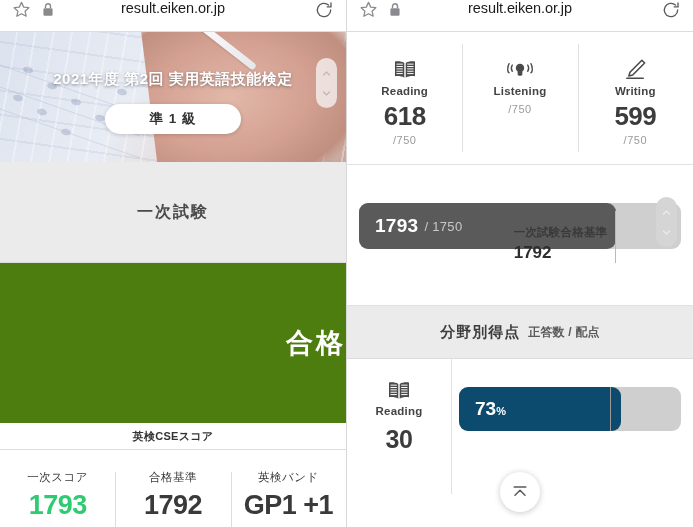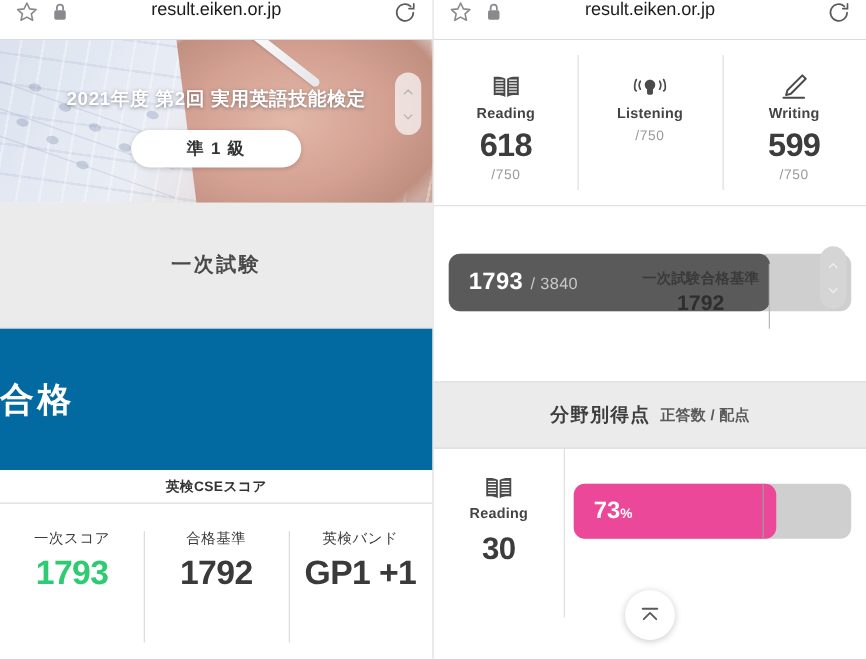--- a/index.html
+++ b/index.html
@@ -77,22 +77,22 @@
 
   
   .band{
     background:#ebebeb;height:100px;display:flex;align-items:center;justify-content:center;
     border-bottom:1px solid #dcdcdc;
   }
   .band-title{font-size:16px;font-weight:bold;color:#4a4a4a;letter-spacing:2px;}
 
   
   .pass{
-    height:113px;display:flex;align-items:center;justify-content:flex-start;
-    background:#0369a1;
+    height:160px;display:flex;align-items:center;justify-content:flex-end;
+    background:#4d7c0f;
   }
   .pass-text{font-size:27px;font-weight:bold;color:#ffffff;letter-spacing:3px;}
 
   
   .cse-label{
     height:26px;display:flex;align-items:center;justify-content:center;
     font-size:11px;font-weight:bold;color:#333;border-bottom:1px solid #dcdcdc;
     letter-spacing:.3px;
   }
 
@@ -131,21 +131,21 @@
   .bar-fill{
     position:absolute;left:0;top:0;bottom:0;border-radius:9px;background:#5a5a5a;
     display:flex;align-items:center;padding-left:16px;box-sizing:border-box;
   }
   .bar-value{font-size:19px;font-weight:bold;color:#ffffff;letter-spacing:.3px;}
   .bar-max{font-size:13px;color:#c8c8c8;margin-left:6px;letter-spacing:.3px;}
   .threshold-line{
     position:absolute;top:46px;width:1px;background:#b9b9b9;height:52px;
   }
   .threshold-label{
-    position:absolute;text-align:center;top:50px;
+    position:absolute;text-align:left;top:60px;
   }
   .threshold-label .t1{font-size:11.5px;font-weight:bold;color:#3a3a3a;letter-spacing:.2px;}
   .threshold-label .t2{font-size:17px;font-weight:bold;color:#2e2e2e;margin-top:3px;}
 
   
   .breakdown-head{
     background:#ebebeb;height:52px;display:flex;align-items:center;justify-content:center;
     gap:8px;border-top:1px solid #e0e0e0;border-bottom:1px solid #dcdcdc;margin-top:10px;
   }
   .bh-title{font-size:15px;font-weight:bold;color:#3d3d3d;letter-spacing:1px;}
@@ -156,21 +156,21 @@
   .bd-left{width:104px;text-align:center;position:relative;}
   .bd-left .skill-icon{margin-bottom:4px;}
   .bd-left .skill-name{margin-bottom:8px;}
   .bd-left .bd-num{font-size:25px;font-weight:bold;color:#3c3c3c;letter-spacing:-.5px;}
   .bd-right{flex:1;position:relative;padding:12px 12px 0 8px;}
   .bd-right::before{
     content:"";position:absolute;left:0;top:-16px;bottom:-40px;width:1px;background:#e0e0e0;
   }
   .bd-track{position:relative;height:44px;border-radius:9px;background:#cfcfcf;}
   .bd-fill{
-    position:absolute;left:0;top:0;bottom:0;border-radius:9px;background:#ec4899;
+    position:absolute;left:0;top:0;bottom:0;border-radius:9px;background:#0c4a6e;
     display:flex;align-items:center;padding-left:16px;box-sizing:border-box;
   }
   .bd-pct{font-size:19px;font-weight:bold;color:#fff;}
   .bd-pct small{font-size:11px;font-weight:bold;}
   .bd-mark{position:absolute;top:0;bottom:0;width:1px;background:#9a9a9a;}
 
   .fab{
     position:absolute;left:50%;transform:translateX(-50%);bottom:15px;
     width:40px;height:40px;border-radius:50%;background:#ffffff;
     box-shadow:0 1px 6px rgba(0,0,0,.22);
@@ -346,21 +346,21 @@
         <div class="skill-name">Writing</div>
         <div class="skill-score">599</div>
         <div class="skill-max">/750</div>
       </div>
     </div>
 
     <div class="total-wrap">
       <div class="bar-track">
         <div class="bar-fill" id="total-fill" style="width: 79.7%;">
           <span class="bar-value">1793</span>
-          <span class="bar-max">/ 3840</span>
+          <span class="bar-max">/ 1750</span>
         </div>
         <div class="scroll-pill onbar">
           <svg class="chev" viewBox="0 0 12 12" fill="none" stroke="#ededed" stroke-width="1.6" stroke-linecap="round">
               <path d="M2 8 L6 4 L10 8"></path>
             </svg>
           <svg class="chev" viewBox="0 0 12 12" fill="none" stroke="#ededed" stroke-width="1.6" stroke-linecap="round">
               <path d="M2 4 L6 8 L10 4"></path>
             </svg>
         </div>
       </div>

